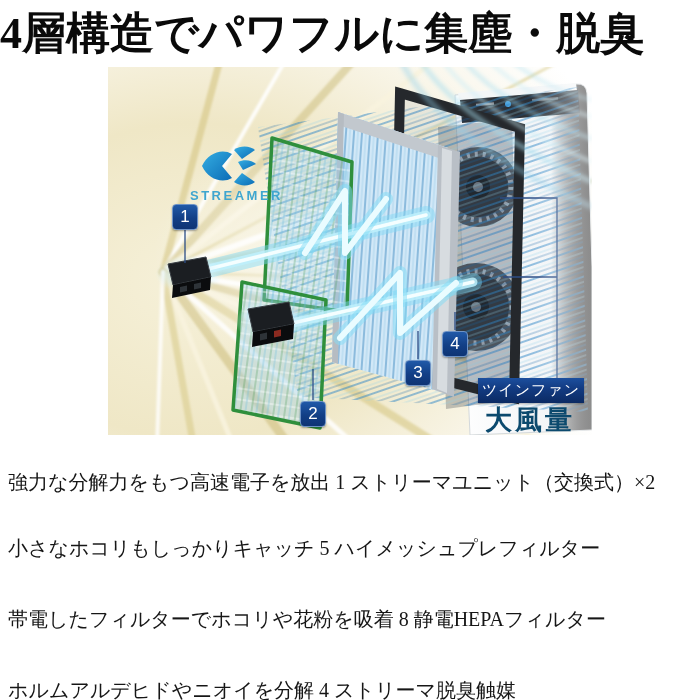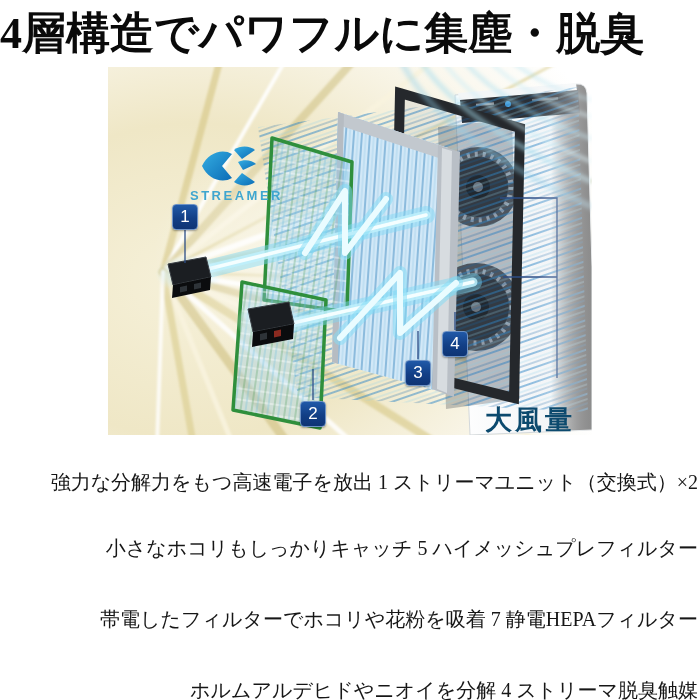--- a/index.html
+++ b/index.html
@@ -39,21 +39,21 @@
     box-shadow:0 1px 2px rgba(0,0,0,.3);
   }
   .bigair{
     position:absolute;left:364px;top:335px;width:116px;text-align:center;
     font-size:27px;font-weight:600;letter-spacing:3px;color:#0c4a6e;
   }
   
   .desc{
     position:absolute;left:8px;width:690px;white-space:nowrap;
     font-family:"Liberation Serif","DejaVu Serif",serif;
-    font-size:20px;color:#161616;text-align:right;
+    font-size:20px;color:#161616;
   }
   .desc.l1{top:449px}.desc.l2{top:515px}.desc.l3{top:586px}.desc.l4{top:657px}
 </style>
 </head>
 <body>
 
 <div class="page-title">4層構造でパワフルに集塵・脱臭</div>
 
 <div class="diagram">
   <svg width="484" height="368" viewBox="0 0 484 368">
@@ -246,19 +246,20 @@
       <path d="M34,37 C41,42 50,41 55,37 L42,28 Z" fill="url(#logoBlue)"></path>
     </svg>
   </div>
   <div class="streamer-text">STREAMER</div>
 
   <div class="badge" style="left:64px;top:137px">1</div>
   <div class="badge" style="left:192px;top:334px">2</div>
   <div class="badge" style="left:297px;top:293px">3</div>
   <div class="badge" style="left:334px;top:264px">4</div>
 
+  <div class="twinfan">ツインファン</div>
   <div class="bigair">大風量</div>
 </div>
 
 <p class="desc l1">強力な分解力をもつ高速電子を放出 1 ストリーマユニット（交換式）×2</p>
 <p class="desc l2">小さなホコリもしっかりキャッチ 5 ハイメッシュプレフィルター</p>
-<p class="desc l3">帯電したフィルターでホコリや花粉を吸着 7 静電HEPAフィルター</p>
+<p class="desc l3">帯電したフィルターでホコリや花粉を吸着 8 静電HEPAフィルター</p>
 <p class="desc l4">ホルムアルデヒドやニオイを分解 4 ストリーマ脱臭触媒</p>
 
 </body></html>

